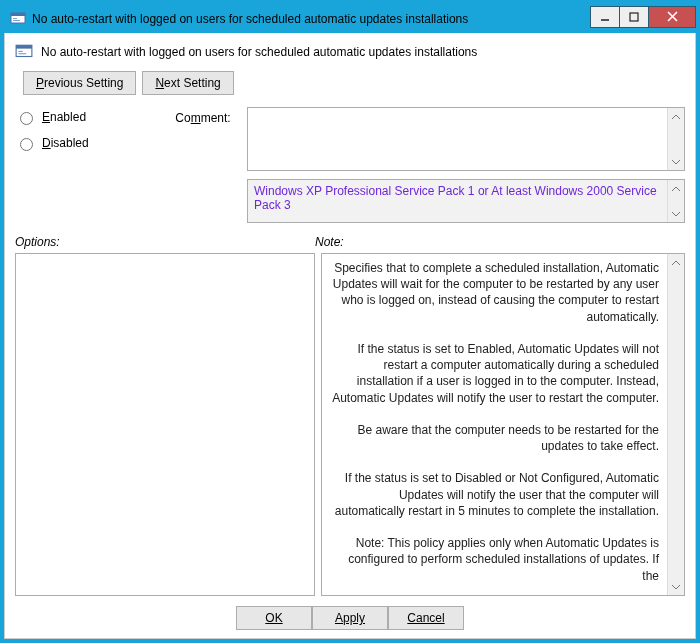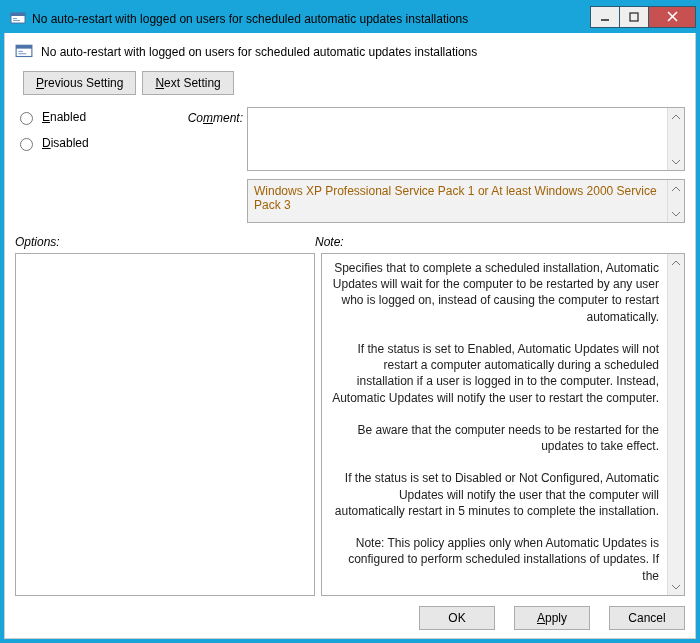--- a/index.html
+++ b/index.html
@@ -78,40 +78,40 @@
     row-gap: 8px;
     margin-bottom: 12px;
   }
   .radios {
     grid-column: 1; grid-row: 1 / span 2;
     display: flex; flex-direction: column; gap: 10px;
     padding-top: 2px;
   }
   .radio-item { display: flex; align-items: center; gap: 6px; }
   .radio-item input { accent-color: #222; }
-  .label-col { grid-column: 2; text-align: right; padding-top: 4px; font-style: italic;}
+  .label-col { grid-column: 2; text-align: center; padding-top: 4px;}
   .comment-box {
     grid-column: 3; grid-row: 1;
     height: 64px;
     border: 1px solid #acacac;
     display: flex;
   }
   .comment-box textarea {
     flex: 1; resize: none; border: none; padding: 3px 4px;
     font: inherit; outline: none;
   }
   .supported-box {
     grid-column: 3; grid-row: 2;
     height: 44px;
     border: 1px solid #acacac;
     background: #f2f2f2;
     display: flex;
   }
   .supported-box .supported-text {
-    flex: 1; padding: 4px 6px; color: #a16207;
+    flex: 1; padding: 4px 6px; color: #6d28d9;
   }
   .fake-scroll {
     width: 17px; background: #f0f0f0; border-left: 1px solid #dcdcdc;
     display: flex; flex-direction: column; justify-content: space-between;
   }
   .fake-scroll .arrow {
     height: 17px; display:flex; align-items:center; justify-content:center;
     color: #666; font-size: 9px;
   }
 
@@ -130,22 +130,23 @@
   .panel.options { width: 300px; }
   .panel.help { flex: 1; }
   .panel .panel-body {
     flex: 1; padding: 6px 8px; overflow: hidden;
     white-space: pre-line;
     line-height: 1.35;
     color: #222;
   }
 
   .footer {
-    display: flex; justify-content: flex-end; gap: 19px;
+    display: flex; justify-content: center; gap: 0;
     padding-top: 10px;
+    text-decoration: underline;
   }
   .btn.footer-btn { width: 76px; padding: 4px 0; text-align:center;}
 </style>
 </head>
 <body>
 
 <div class="window">
 
   <div class="titlebar">
     <svg class="app-icon" viewBox="0 0 16 16">

